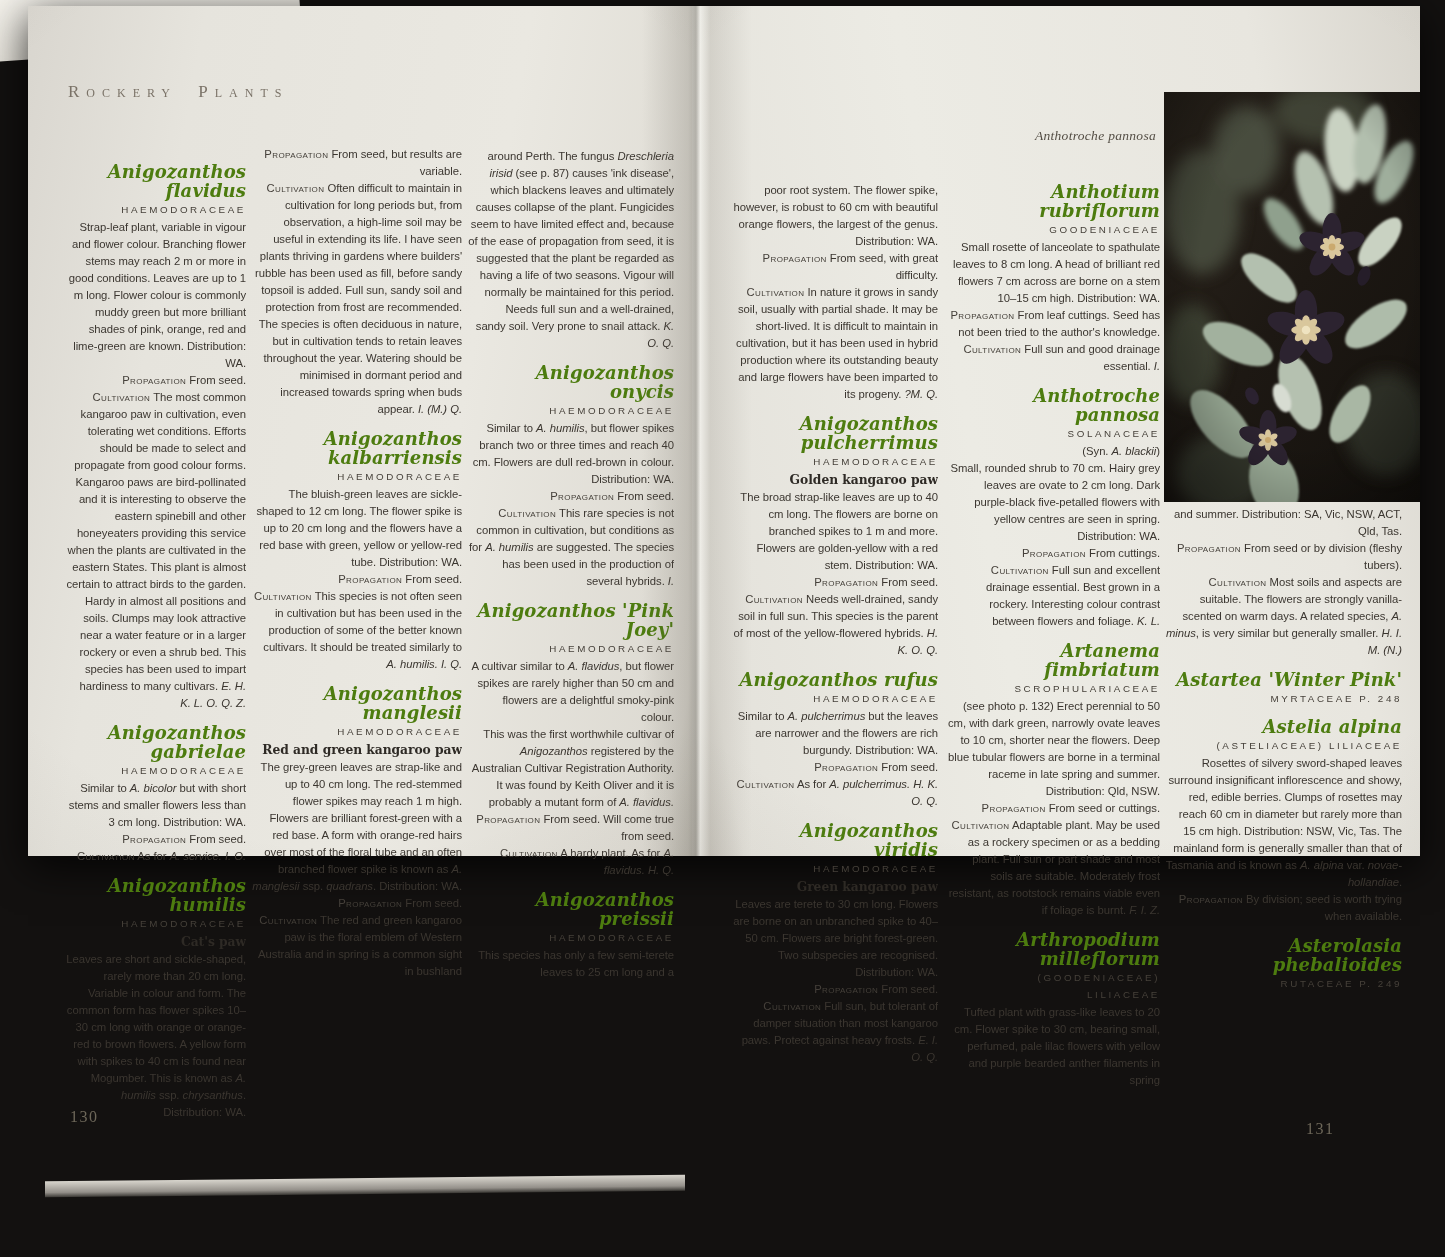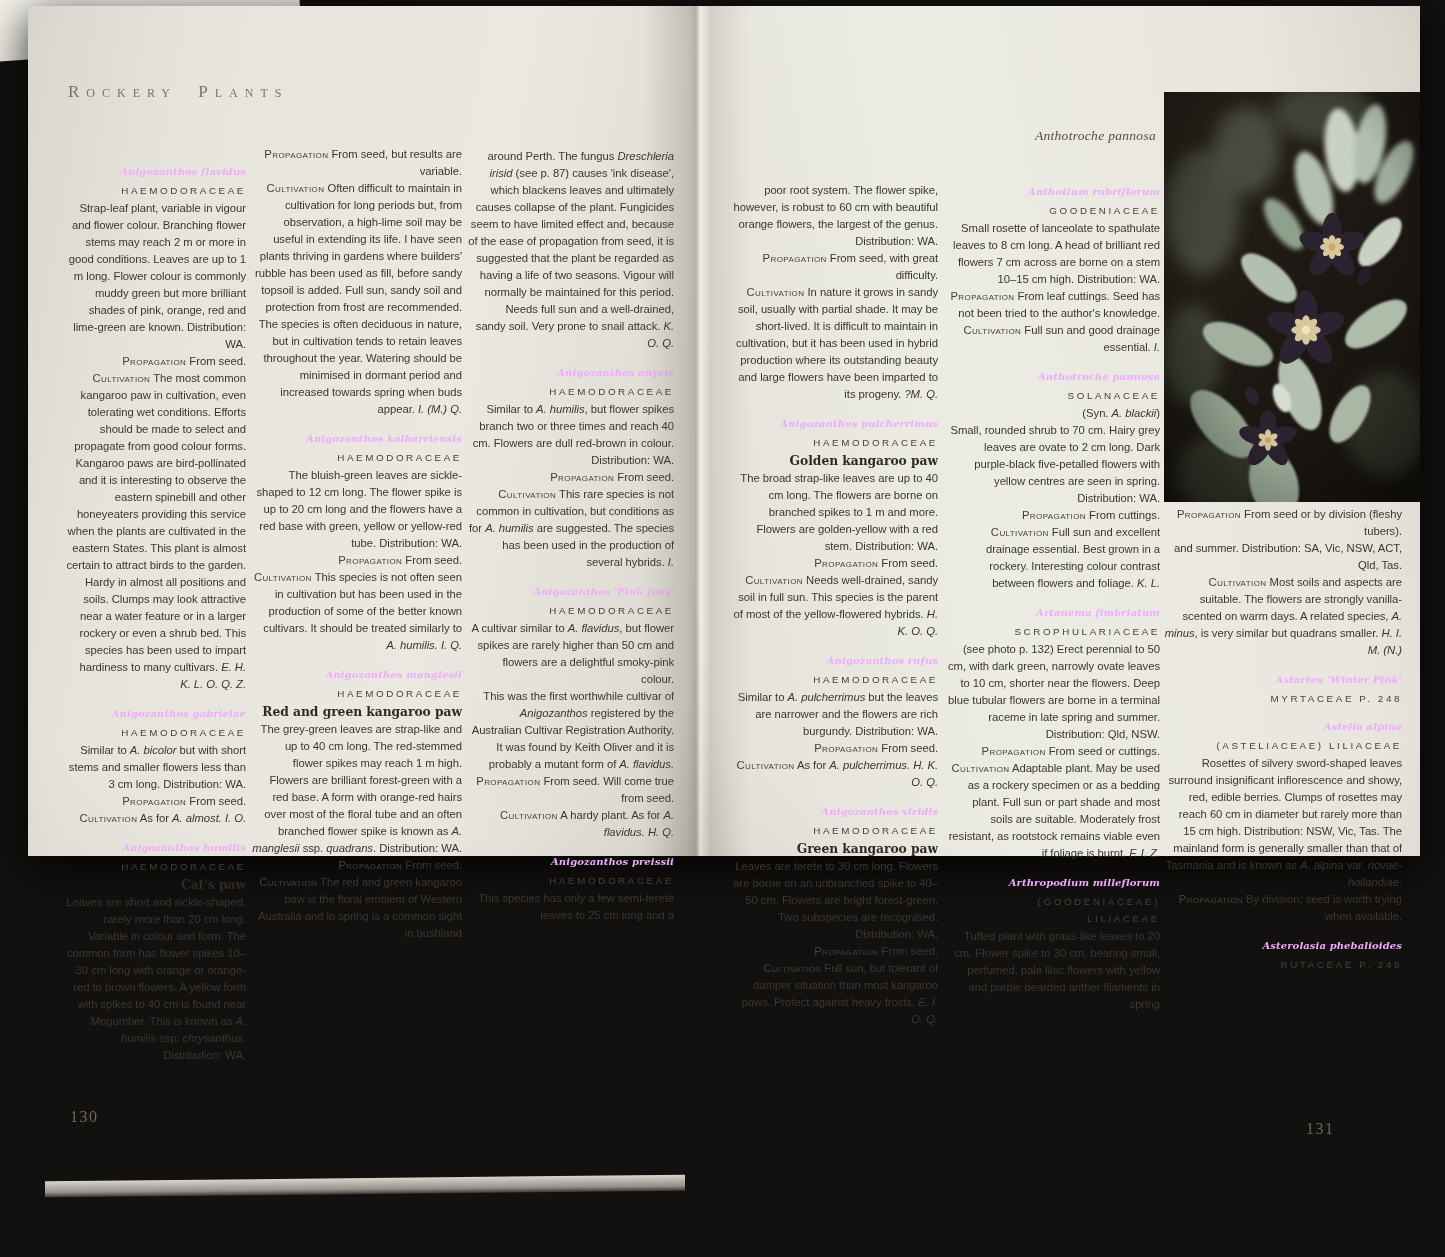--- a/index.html
+++ b/index.html
@@ -68,21 +68,21 @@
   .col-1{left:38px;top:156px;width:180px;height:965px;}
   .col-2{left:224px;top:140px;width:210px;height:990px;}
   .col-3{left:440px;top:142px;width:206px;height:1000px;}
   .col-4{left:702px;top:176px;width:208px;height:940px;}
   .col-5{left:920px;top:176px;width:212px;height:950px;}
   .col-6{left:1136px;top:500px;width:238px;height:620px;}
 
   .blk{margin:0;}
   .blk.species{
     font-family:"DejaVu Serif",serif;font-style:italic;font-weight:bold;
-    font-size:10px;line-height:19px;color:#f0abfc;margin-top:11px;letter-spacing:.1px;
+    font-size:18px;line-height:19px;color:#4d7c0f;margin-top:11px;letter-spacing:.1px;
   }
   .blk.species:first-child{margin-top:0;}
   .blk.family{
     font-size:9.8px;letter-spacing:2.6px;color:#46413a;line-height:15px;margin:2px 0 2px;
   }
   .blk.common{
     font-family:"DejaVu Serif",serif;font-weight:bold;
     font-size:12.3px;line-height:17px;color:#2e2a25;margin-bottom:1px;
   }
   .blk.para{margin:0;}
@@ -118,21 +118,21 @@
     <div class="col col-1">
         <div class="blk species"><span class="r-t">Anigozanthos flavidus</span></div>
         <div class="blk family"><span class="r-t">HAEMODORACEAE</span></div>
         <div class="blk para"><span class="r-t">Strap-leaf plant, variable in vigour and flower colour. Branching flower stems may reach 2 m or more in good conditions. Leaves are up to 1 m long. Flower colour is commonly muddy green but more brilliant shades of pink, orange, red and lime-green are known. Distribution: WA.</span></div>
         <div class="blk para"><span class="r-c">Propagation</span><span class="r-t"> From seed.</span></div>
         <div class="blk para"><span class="r-c">Cultivation</span><span class="r-t"> The most common kangaroo paw in cultivation, even tolerating wet conditions. Efforts should be made to select and propagate from good colour forms. Kangaroo paws are bird-pollinated and it is interesting to observe the eastern spinebill and other honeyeaters providing this service when the plants are cultivated in the eastern States. This plant is almost certain to attract birds to the garden. Hardy in almost all positions and soils. Clumps may look attractive near a water feature or in a larger rockery or even a shrub bed. This species has been used to impart hardiness to many cultivars. </span><span class="r-i">E. H. K. L. O. Q. Z.</span></div>
         <div class="blk species"><span class="r-t">Anigozanthos gabrielae</span></div>
         <div class="blk family"><span class="r-t">HAEMODORACEAE</span></div>
         <div class="blk para"><span class="r-t">Similar to </span><span class="r-i">A. bicolor</span><span class="r-t"> but with short stems and smaller flowers less than 3 cm long. Distribution: WA.</span></div>
         <div class="blk para"><span class="r-c">Propagation</span><span class="r-t"> From seed.</span></div>
-        <div class="blk para"><span class="r-c">Cultivation</span><span class="r-t"> As for </span><span class="r-i">A. almost. I. O.</span></div>
+        <div class="blk para"><span class="r-c">Cultivation</span><span class="r-t"> As for </span><span class="r-i">A. service. I. O.</span></div>
         <div class="blk species"><span class="r-t">Anigozanthos humilis</span></div>
         <div class="blk family"><span class="r-t">HAEMODORACEAE</span></div>
         <div class="blk common"><span class="r-t">Cat's paw</span></div>
         <div class="blk para"><span class="r-t">Leaves are short and sickle-shaped, rarely more than 20 cm long. Variable in colour and form. The common form has flower spikes 10–30 cm long with orange or orange-red to brown flowers. A yellow form with spikes to 40 cm is found near Mogumber. This is known as </span><span class="r-i">A. humilis</span><span class="r-t"> ssp. </span><span class="r-i">chrysanthus</span><span class="r-t">. Distribution: WA.</span></div>
       </div>
     <div class="col col-2">
         <div class="blk para"><span class="r-c">Propagation</span><span class="r-t"> From seed, but results are variable.</span></div>
         <div class="blk para"><span class="r-c">Cultivation</span><span class="r-t"> Often difficult to maintain in cultivation for long periods but, from observation, a high-lime soil may be useful in extending its life. I have seen plants thriving in gardens where builders' rubble has been used as fill, before sandy topsoil is added. Full sun, sandy soil and protection from frost are recommended. The species is often deciduous in nature, but in cultivation tends to retain leaves throughout the year. Watering should be minimised in dormant period and increased towards spring when buds appear. </span><span class="r-i">I. (M.) Q.</span></div>
         <div class="blk species"><span class="r-t">Anigozanthos kalbarriensis</span></div>
         <div class="blk family"><span class="r-t">HAEMODORACEAE</span></div>
@@ -202,23 +202,23 @@
         <div class="blk family"><span class="r-t">SCROPHULARIACEAE</span></div>
         <div class="blk para"><span class="r-t">(see photo p. 132) Erect perennial to 50 cm, with dark green, narrowly ovate leaves to 10 cm, shorter near the flowers. Deep blue tubular flowers are borne in a terminal raceme in late spring and summer. Distribution: Qld, NSW.</span></div>
         <div class="blk para"><span class="r-c">Propagation</span><span class="r-t"> From seed or cuttings.</span></div>
         <div class="blk para"><span class="r-c">Cultivation</span><span class="r-t"> Adaptable plant. May be used as a rockery specimen or as a bedding plant. Full sun or part shade and most soils are suitable. Moderately frost resistant, as rootstock remains viable even if foliage is burnt. </span><span class="r-i">F. I. Z.</span></div>
         <div class="blk species"><span class="r-t">Arthropodium milleflorum</span></div>
         <div class="blk family"><span class="r-t">(GOODENIACEAE)</span></div>
         <div class="blk family"><span class="r-t">LILIACEAE</span></div>
         <div class="blk para"><span class="r-t">Tufted plant with grass-like leaves to 20 cm. Flower spike to 30 cm, bearing small, perfumed, pale lilac flowers with yellow and purple bearded anther filaments in spring</span></div>
       </div>
     <div class="col col-6">
+        <div class="blk para"><span class="r-t">and summer. Distribution: SA, Vic, NSW, ACT, Qld, Tas.</span></div>
         <div class="blk para"><span class="r-c">Propagation</span><span class="r-t"> From seed or by division (fleshy tubers).</span></div>
-        <div class="blk para"><span class="r-t">and summer. Distribution: SA, Vic, NSW, ACT, Qld, Tas.</span></div>
-        <div class="blk para"><span class="r-c">Cultivation</span><span class="r-t"> Most soils and aspects are suitable. The flowers are strongly vanilla-scented on warm days. A related species, </span><span class="r-i">A. minus</span><span class="r-t">, is very similar but quadrans smaller. </span><span class="r-i">H. I. M. (N.)</span></div>
+        <div class="blk para"><span class="r-c">Cultivation</span><span class="r-t"> Most soils and aspects are suitable. The flowers are strongly vanilla-scented on warm days. A related species, </span><span class="r-i">A. minus</span><span class="r-t">, is very similar but generally smaller. </span><span class="r-i">H. I. M. (N.)</span></div>
         <div class="blk species"><span class="r-t">Astartea 'Winter Pink'</span></div>
         <div class="blk family"><span class="r-t">MYRTACEAE P. 248</span></div>
         <div class="blk species"><span class="r-t">Astelia alpina</span></div>
         <div class="blk family"><span class="r-t">(ASTELIACEAE) LILIACEAE</span></div>
         <div class="blk para"><span class="r-t">Rosettes of silvery sword-shaped leaves surround insignificant inflorescence and showy, red, edible berries. Clumps of rosettes may reach 60 cm in diameter but rarely more than 15 cm high. Distribution: NSW, Vic, Tas. The mainland form is generally smaller than that of Tasmania and is known as </span><span class="r-i">A. alpina</span><span class="r-t"> var. </span><span class="r-i">novae-hollandiae</span><span class="r-t">.</span></div>
         <div class="blk para"><span class="r-c">Propagation</span><span class="r-t"> By division; seed is worth trying when available.</span></div>
         <div class="blk species"><span class="r-t">Asterolasia phebalioides</span></div>
         <div class="blk family"><span class="r-t">RUTACEAE P. 249</span></div>
       </div>
 

